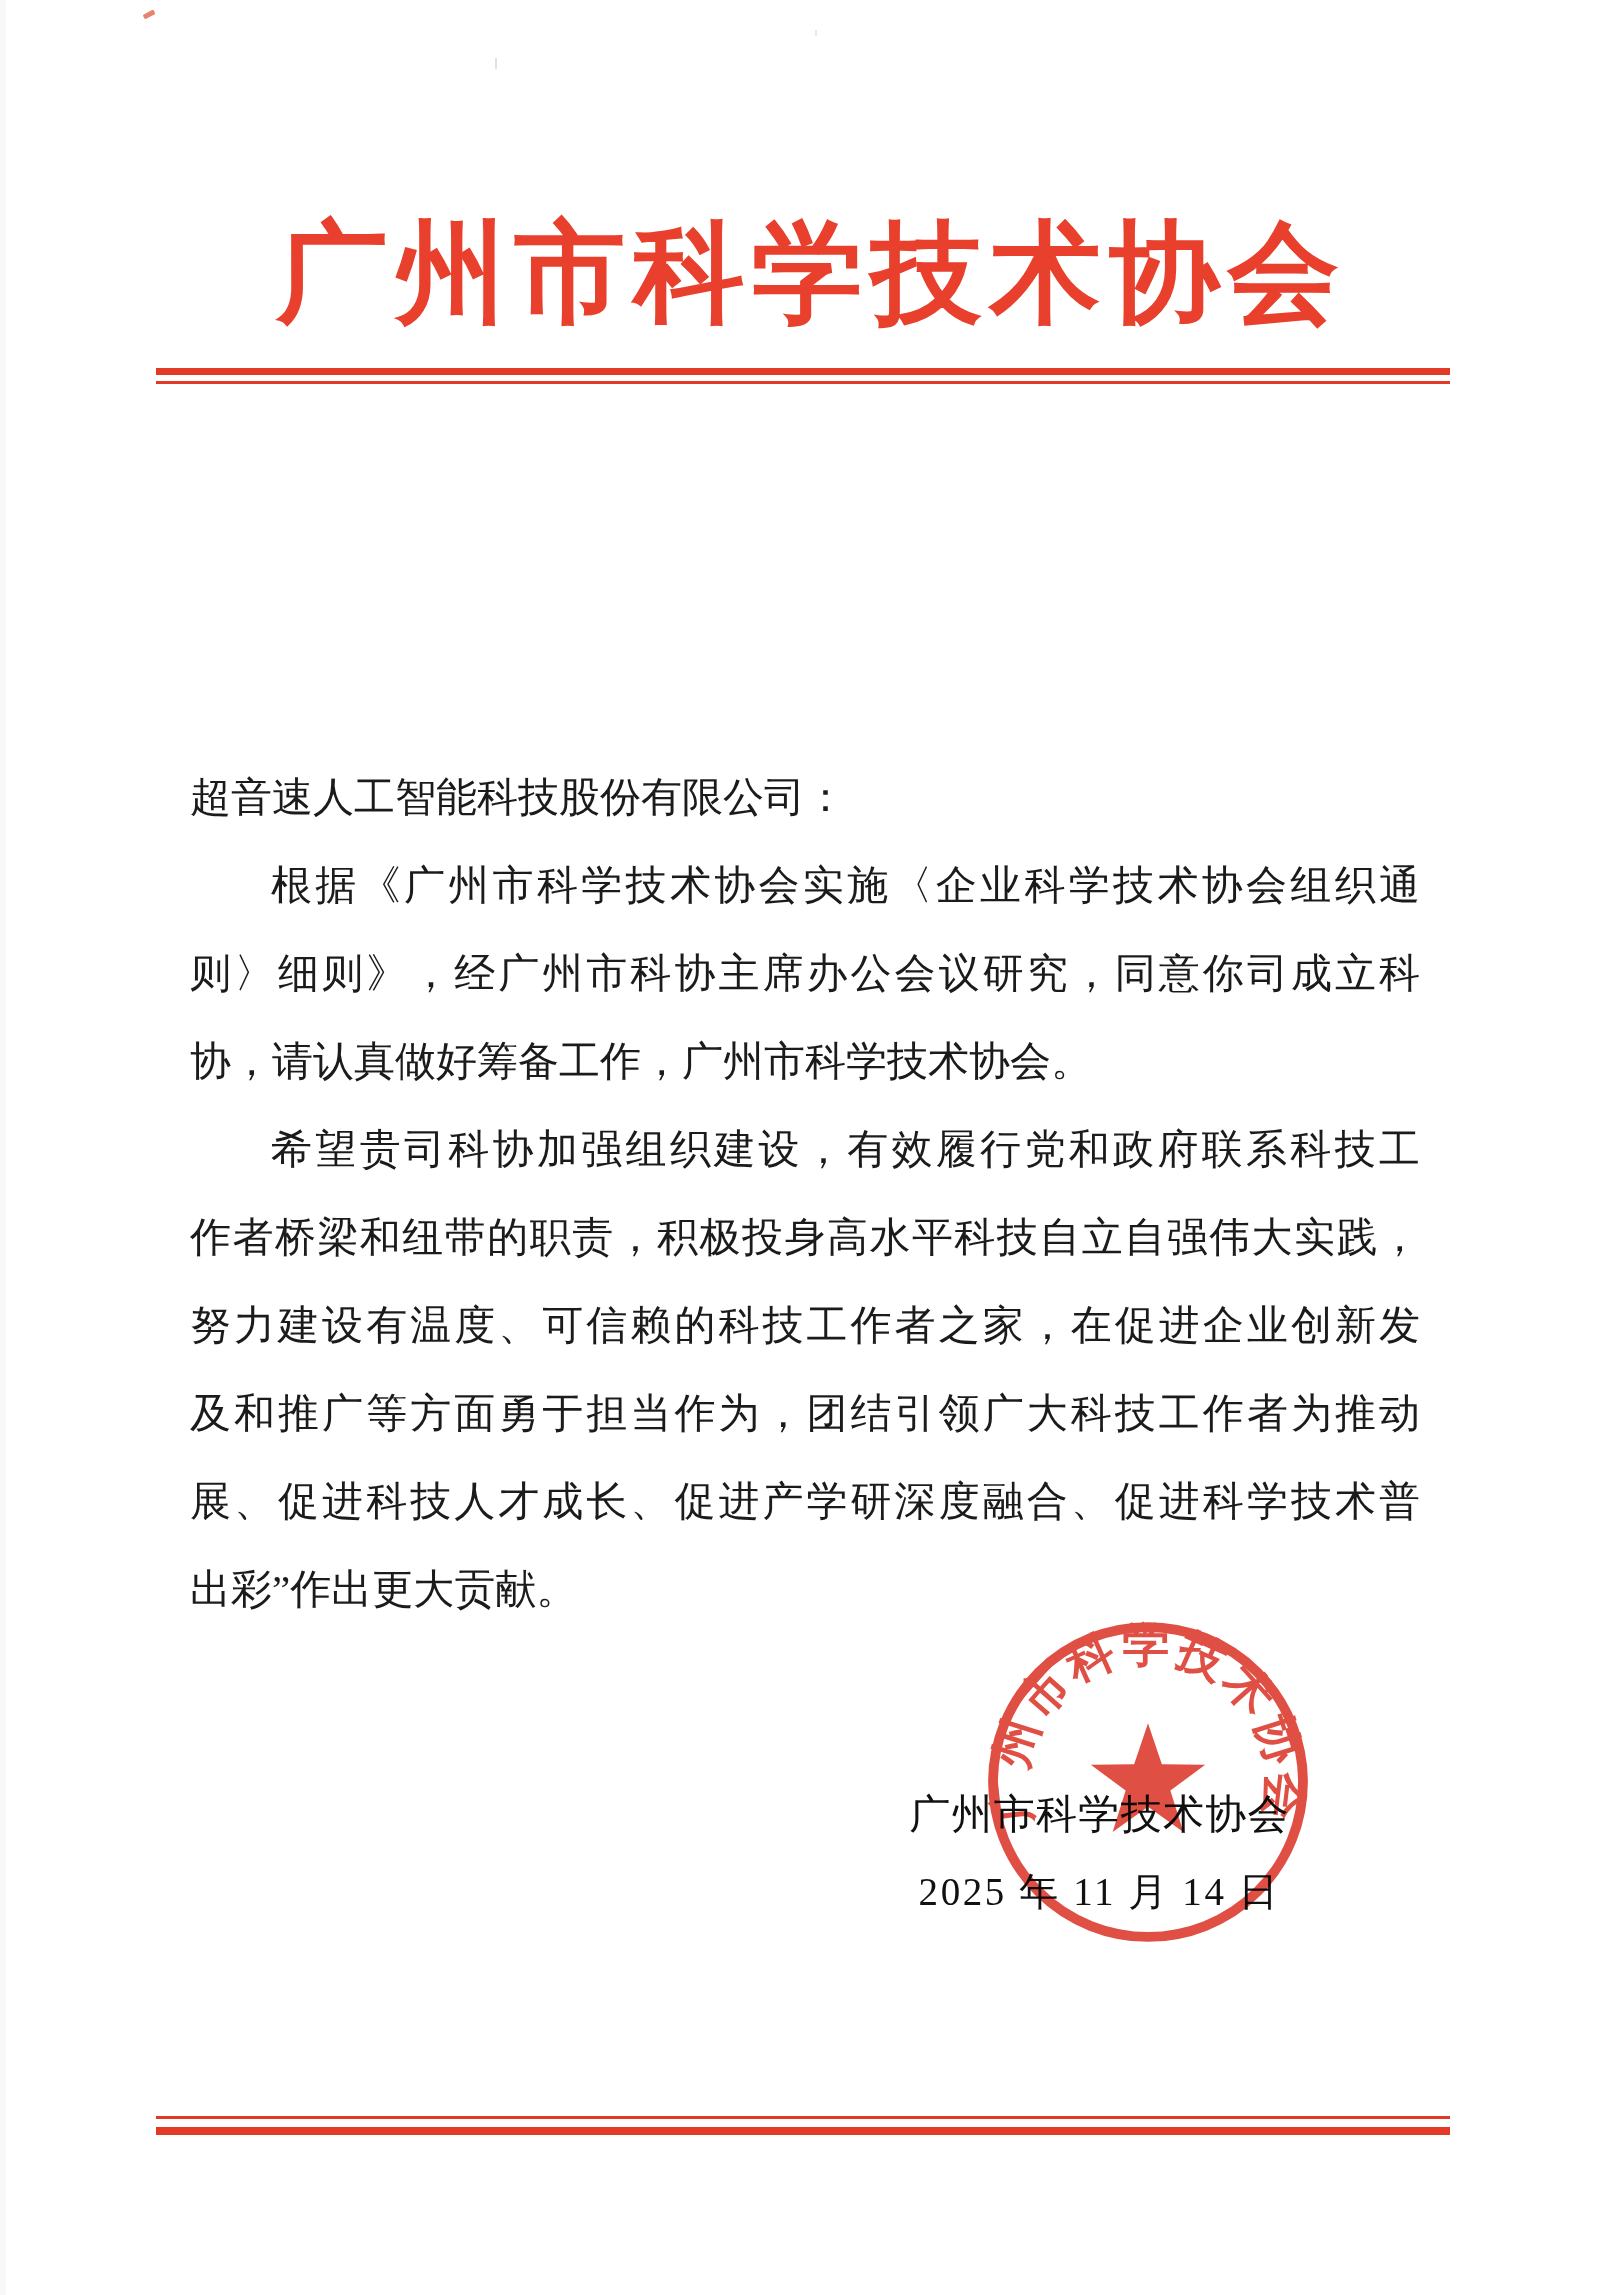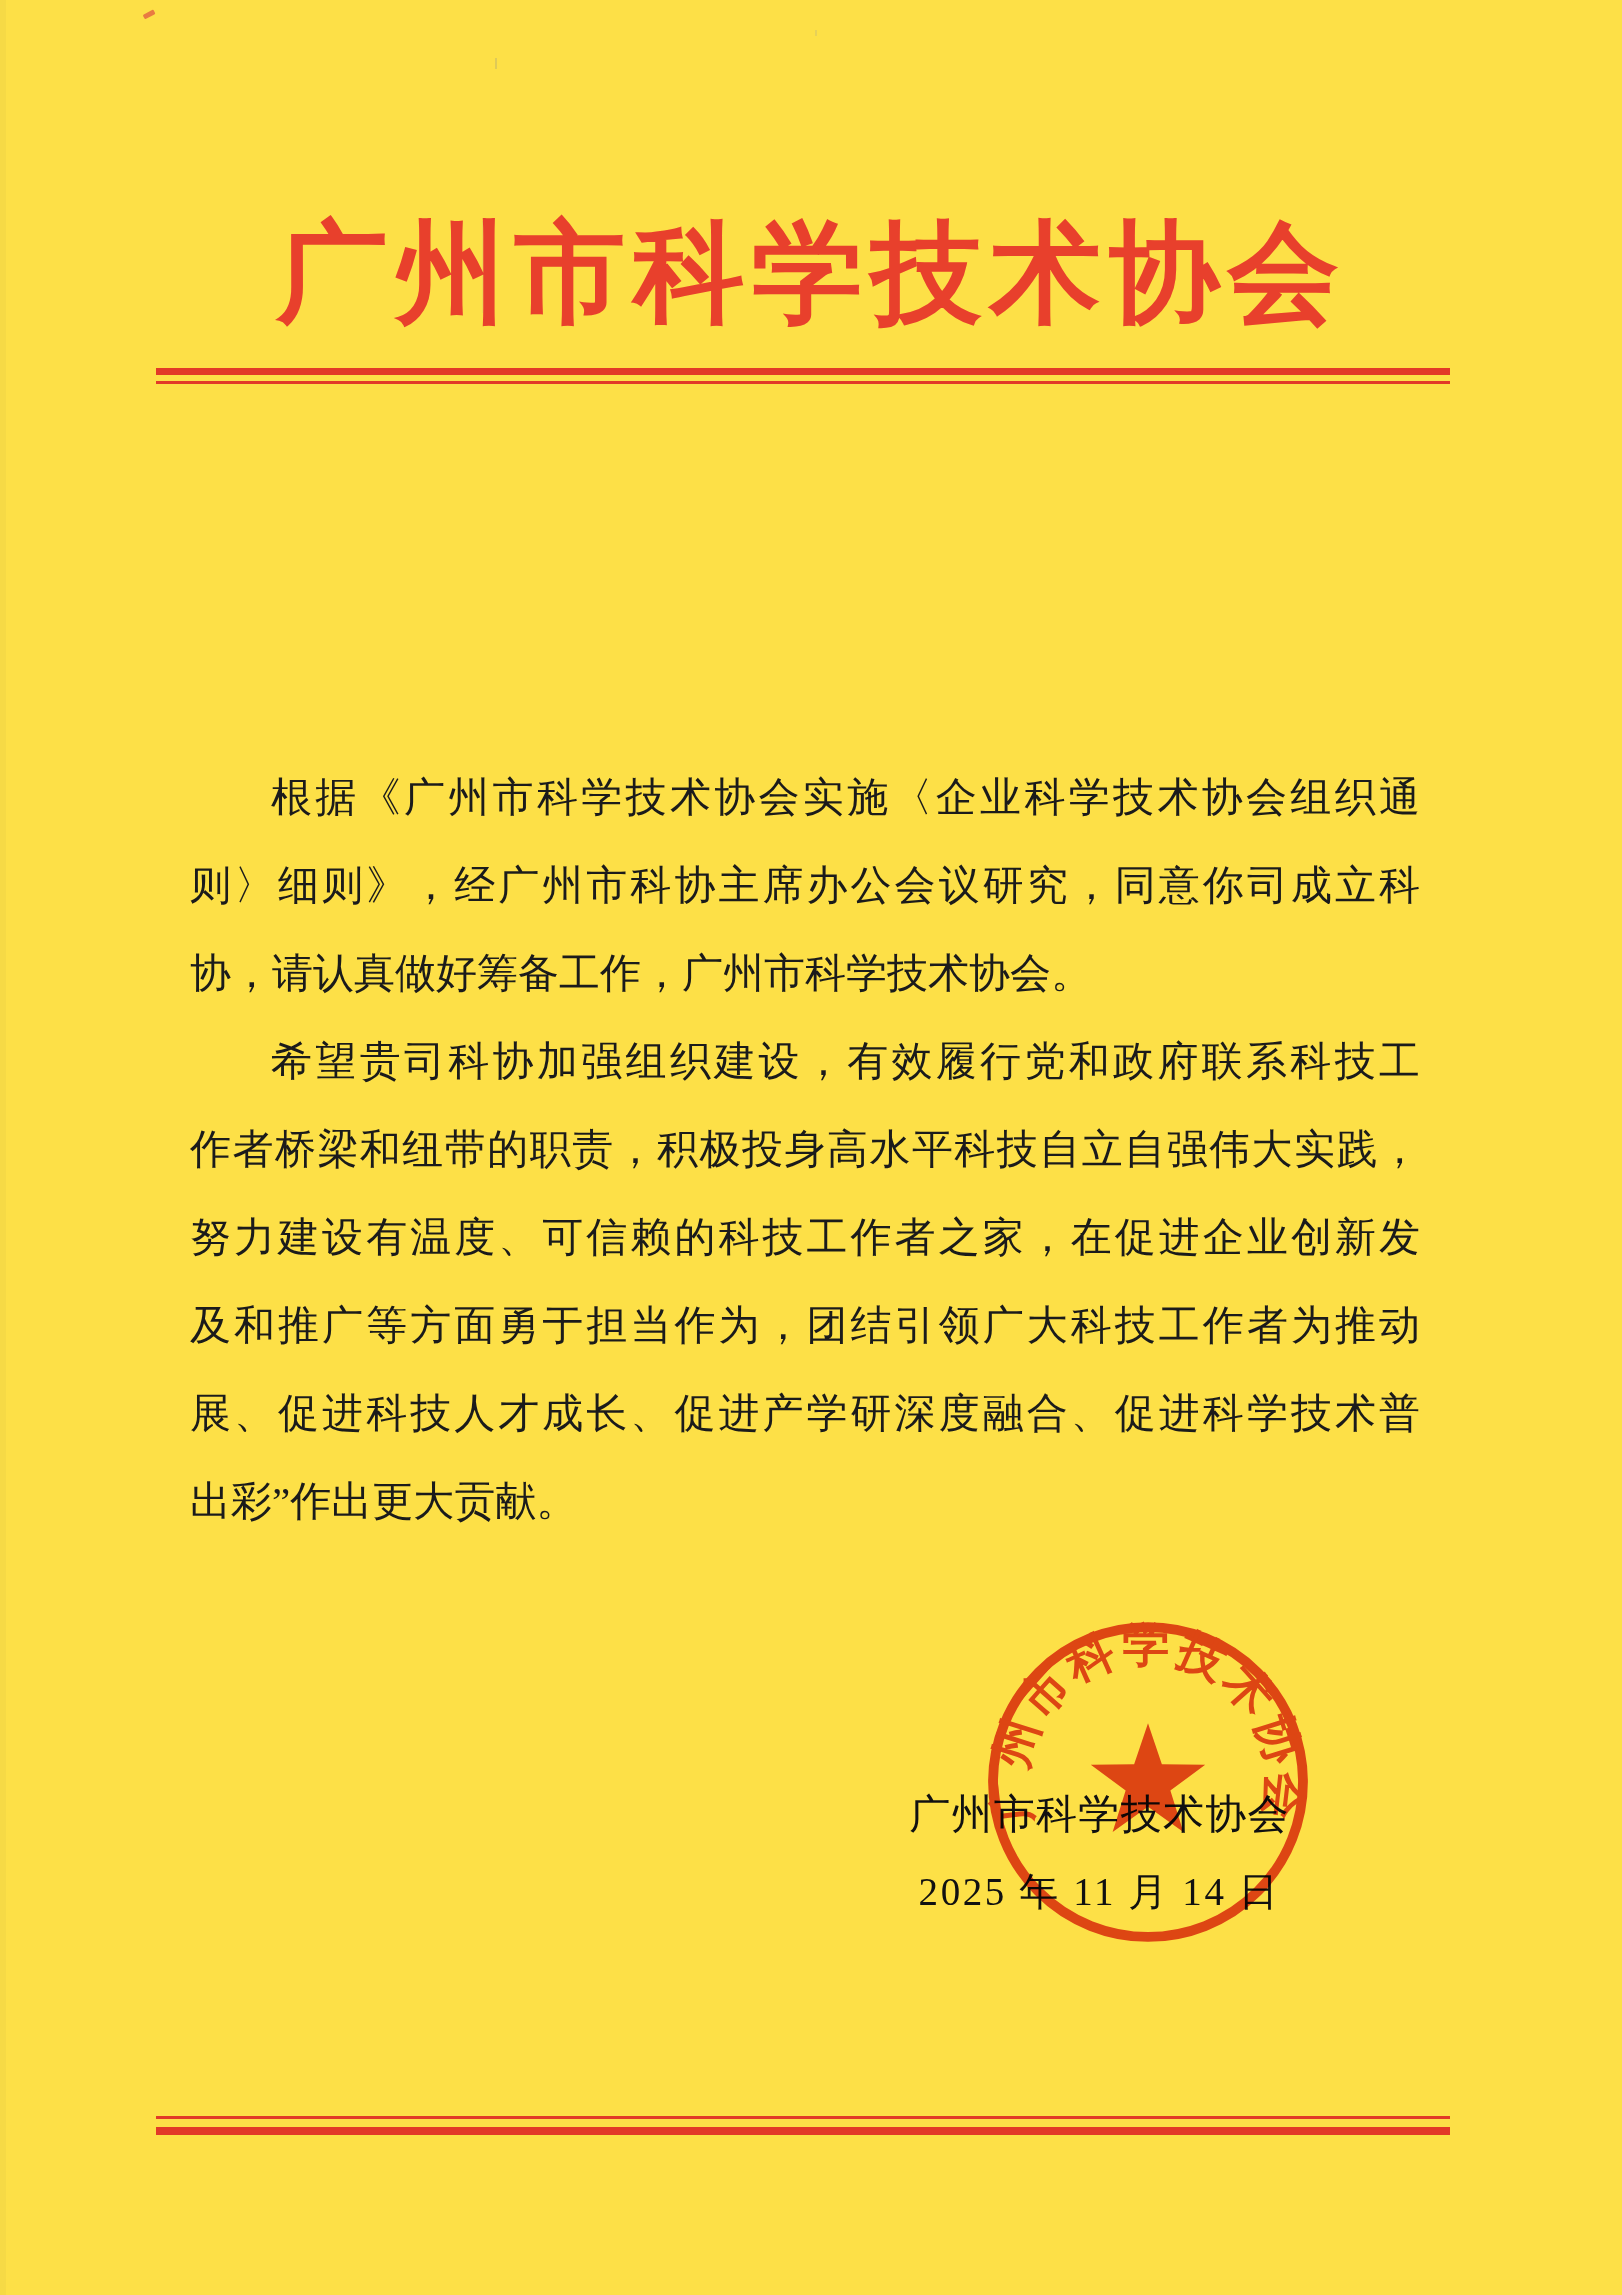--- a/index.html
+++ b/index.html
@@ -1,18 +1,18 @@
 <!DOCTYPE html>
 <html style="font-size:10.5px"><head>
 <meta charset="utf-8">
 <style>
   html,body{margin:0;padding:0;background:#d9d9d9;}
   #page{
     position:relative;width:1623px;height:2295px;margin:0 auto;
-    background:#fde047;overflow:hidden;
+    background:#ffffff;overflow:hidden;
     font-family:"Liberation Serif","DejaVu Serif",serif;
   }
   .scan-edge{position:absolute;left:0;top:0;width:5.9px;height:100%;
     background:rgba(60,60,60,0.035);}
   
   .letterhead{
     position:absolute;top:207px;left:0;width:100%;
     text-align:center;font-weight:bold;color:#e8402c;
     font-size:111px;line-height:1.2;letter-spacing:7.9px;white-space:nowrap;
   }
@@ -73,20 +73,21 @@
   <div class="speck speck-gray-2"></div>
   <div class="speck speck-gray-3"></div>
 
   <div class="letterhead">广州市科学技术协会</div>
 
   <div class="rule rule-top-thick"></div>
   <div class="rule rule-top-thin"></div>
 
 
   <div class="body-block">
+    <div class="bline endline">超音速人工智能科技股份有限公司：</div>
     <div class="bline indent">根据《广州市科学技术协会实施〈企业科学技术协会组织通</div>
     <div class="bline">则〉细则》，经广州市科协主席办公会议研究，同意你司成立科</div>
     <div class="bline endline">协，请认真做好筹备工作，广州市科学技术协会。</div>
     <div class="bline indent">希望贵司科协加强组织建设，有效履行党和政府联系科技工</div>
     <div class="bline">作者桥梁和纽带的职责，积极投身高水平科技自立自强伟大实践，</div>
     <div class="bline">努力建设有温度、可信赖的科技工作者之家，在促进企业创新发</div>
     <div class="bline">及和推广等方面勇于担当作为，团结引领广大科技工作者为推动</div>
     <div class="bline">展、促进科技人才成长、促进产学研深度融合、促进科学技术普</div>
     <div class="bline endline">出彩”作出更大贡献。</div>
   </div>

